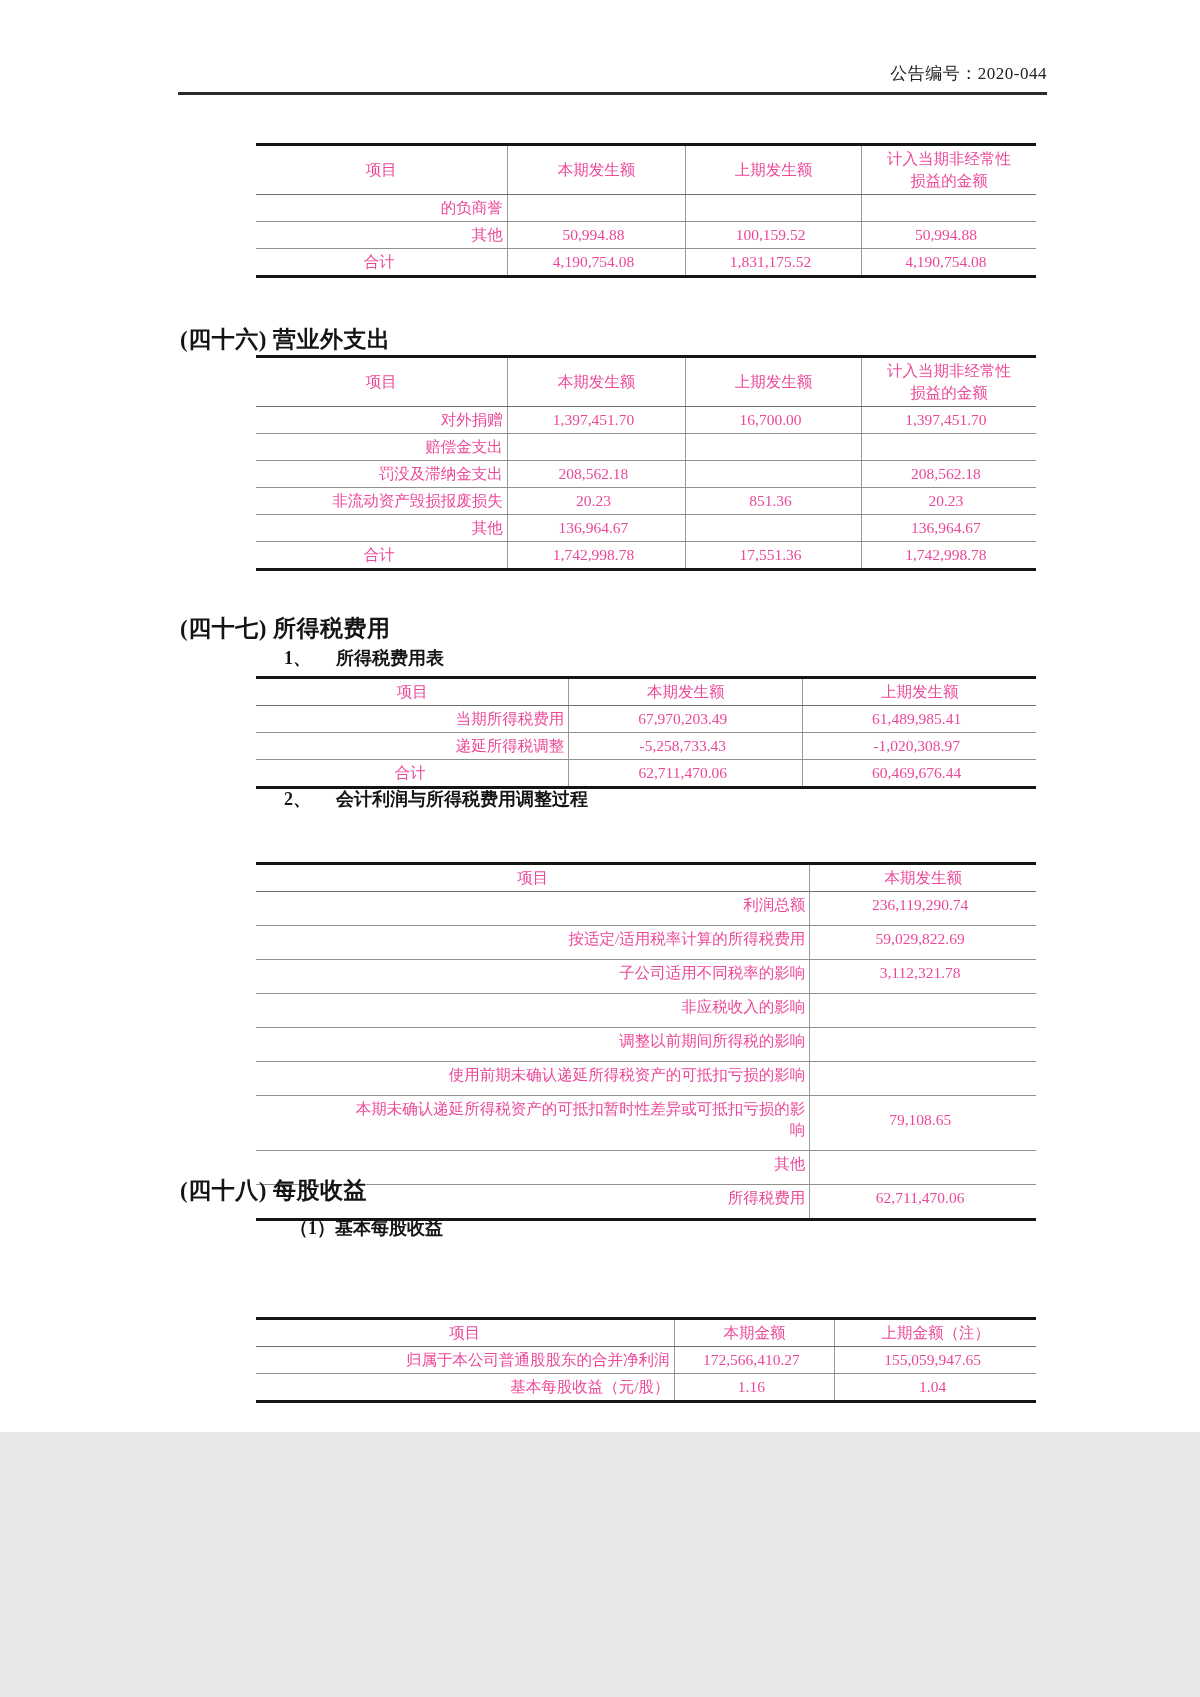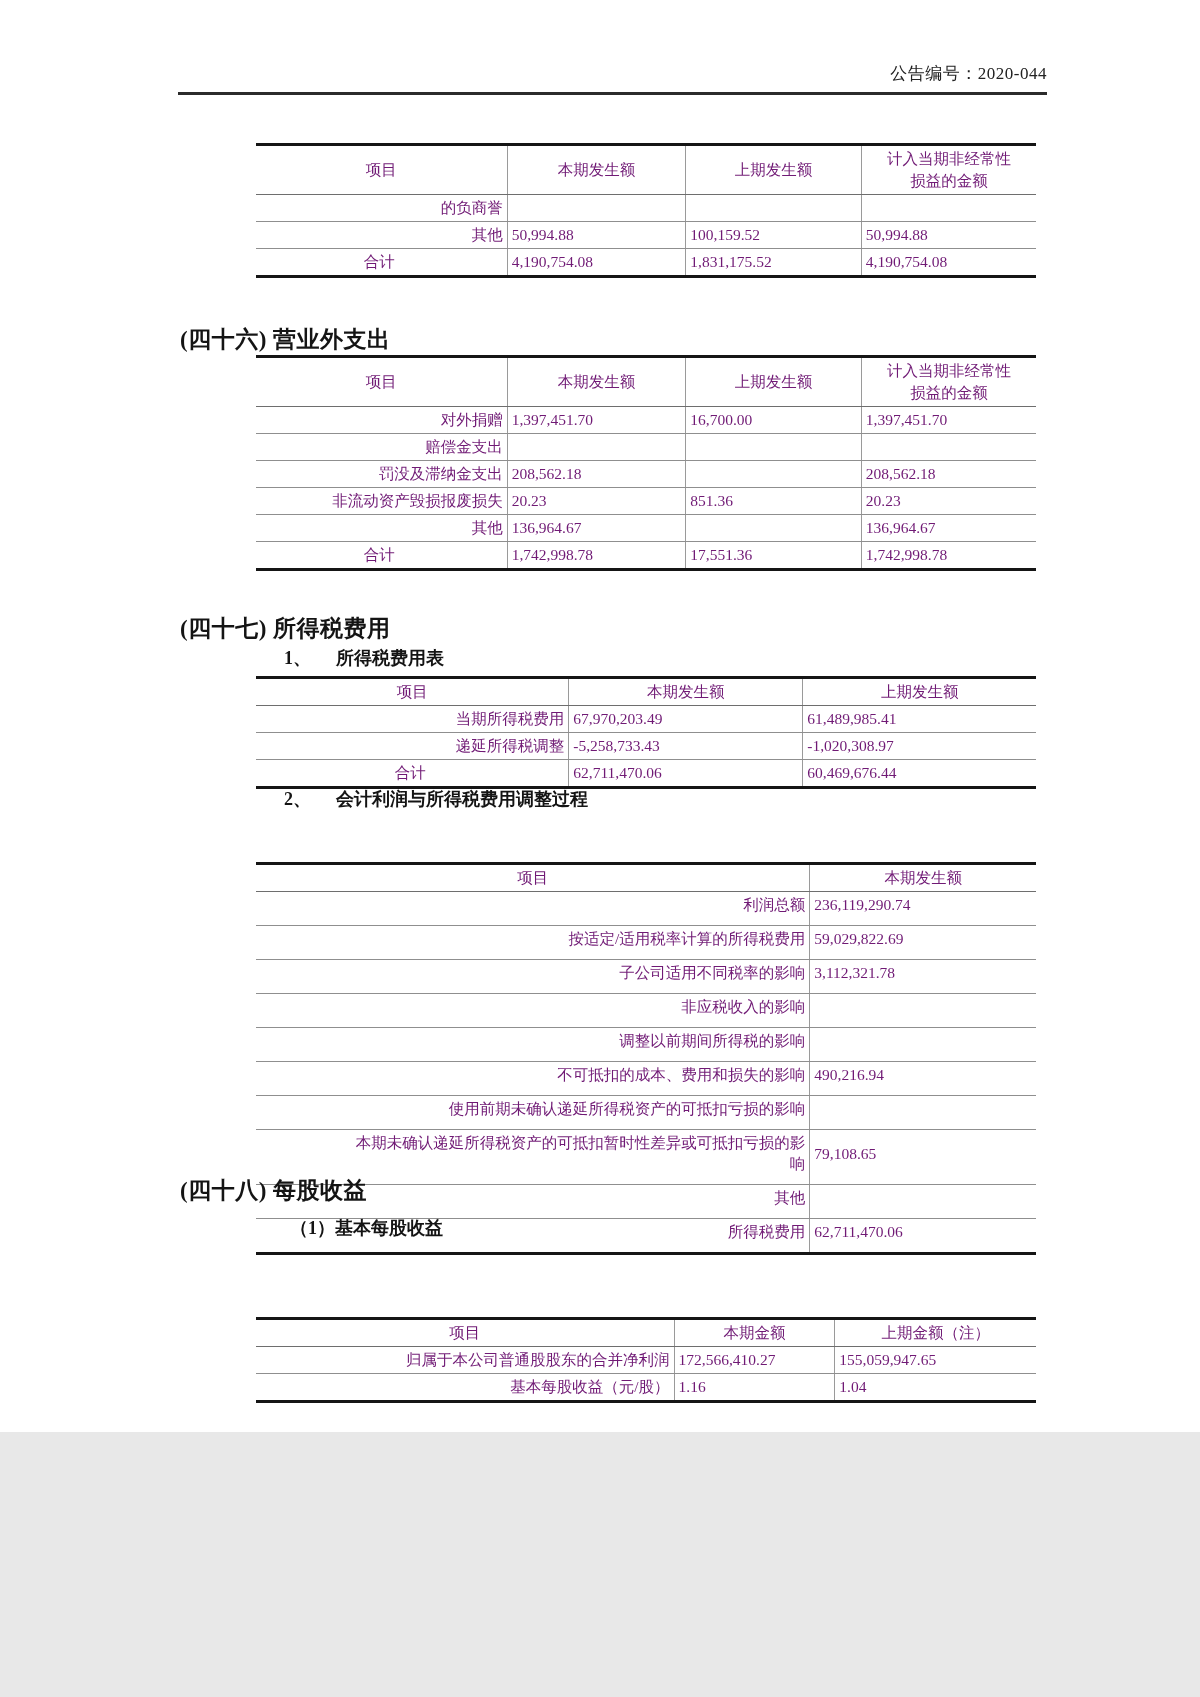--- a/index.html
+++ b/index.html
@@ -28,38 +28,38 @@
   }
   .sub-title {
     position:absolute; left:256px;
     font-size:18px; font-weight:bold; color:#141414;margin-left:28px;
   }
   .sub-title .num { display:inline-block; width:52px; }
   .fin-table {
     position:absolute; left:256px; width:780px;
     border-collapse:collapse; table-layout:fixed;
     border-top:3px solid #151515; border-bottom:3px solid #151515;
-    font-size:15.5px; color:#701a75;
+    font-size:15.5px; color:#ec4899;
   }
   .fin-table th {
     font-weight:normal; text-align:center;
     line-height:22px; padding:2px 4px;
     border-bottom:1px solid #6e6e6e;
     white-space:pre-line;
   }
   .fin-table td {
     line-height:24px; padding:1px 4px;
     border-bottom:1px solid #8f8f8f;
     white-space:pre-line;
     vertical-align:middle;
   }
   .fin-table tbody tr:last-child td { border-bottom:none; }
   .fin-table th + th, .fin-table td + td { border-left:1px solid #9a9a9a; }
   .fin-table td.c-label { text-align:right; padding-left:8px; }
-  .fin-table td.c-num  { text-align:left; padding-right:10px; font-size:15.5px; }
+  .fin-table td.c-num  { text-align:center; padding-right:10px; font-size:15.5px; }
   .fin-table tr.total-row td.c-label { text-align:center; padding-left:0; }
   .fin-table.dense td { line-height:21px; padding-top:2px; padding-bottom:10px; }
   .page-number {
     position:absolute; top:1548px; left:0; width:100%;
     text-align:center; font-size:16px; color:#333;
     font-family:"Liberation Sans","DejaVu Sans",sans-serif;
   }
 </style>
 </head>
 <body>
@@ -233,24 +233,20 @@
         </tr>
         <tr>
           <td class="c-label">非应税收入的影响</td>
           <td class="c-num"></td>
         </tr>
         <tr>
           <td class="c-label">调整以前期间所得税的影响</td>
           <td class="c-num"></td>
         </tr>
         <tr>
-          <td class="c-label">不可抵扣的成本、费用和损失的影响</td>
-          <td class="c-num">490,216.94</td>
-        </tr>
-        <tr>
           <td class="c-label">使用前期未确认递延所得税资产的可抵扣亏损的影响</td>
           <td class="c-num"></td>
         </tr>
         <tr>
           <td class="c-label">本期未确认递延所得税资产的可抵扣暂时性差异或可抵扣亏损的影
 响</td>
           <td class="c-num">79,108.65</td>
         </tr>
         <tr>
           <td class="c-label">其他</td>

